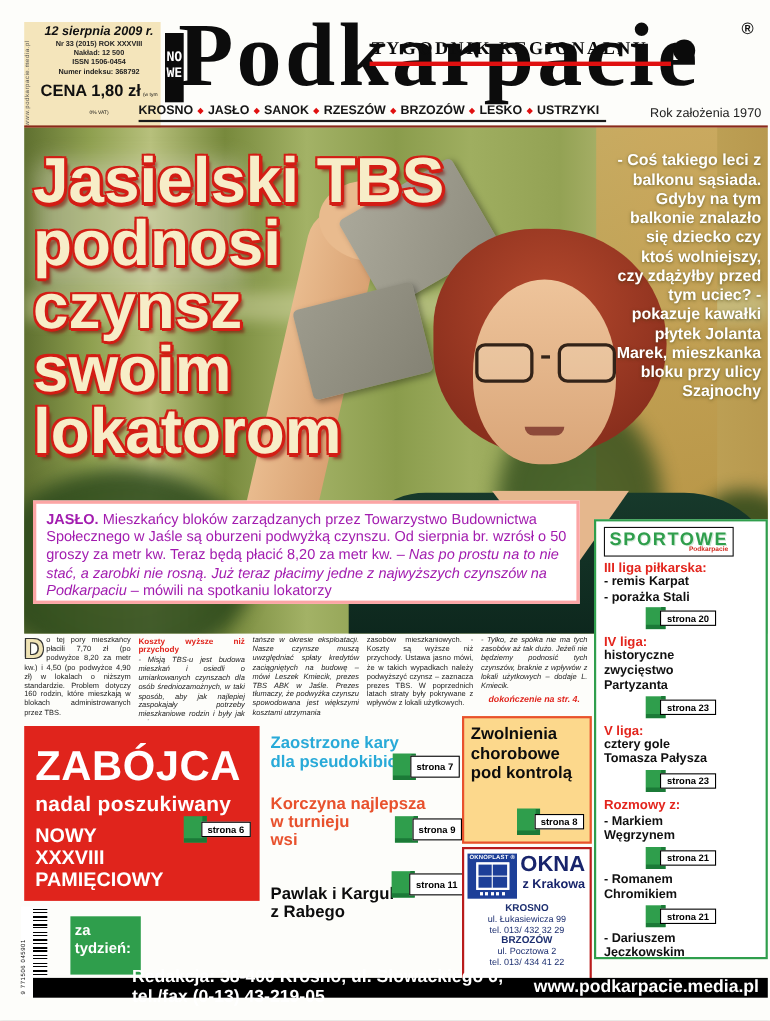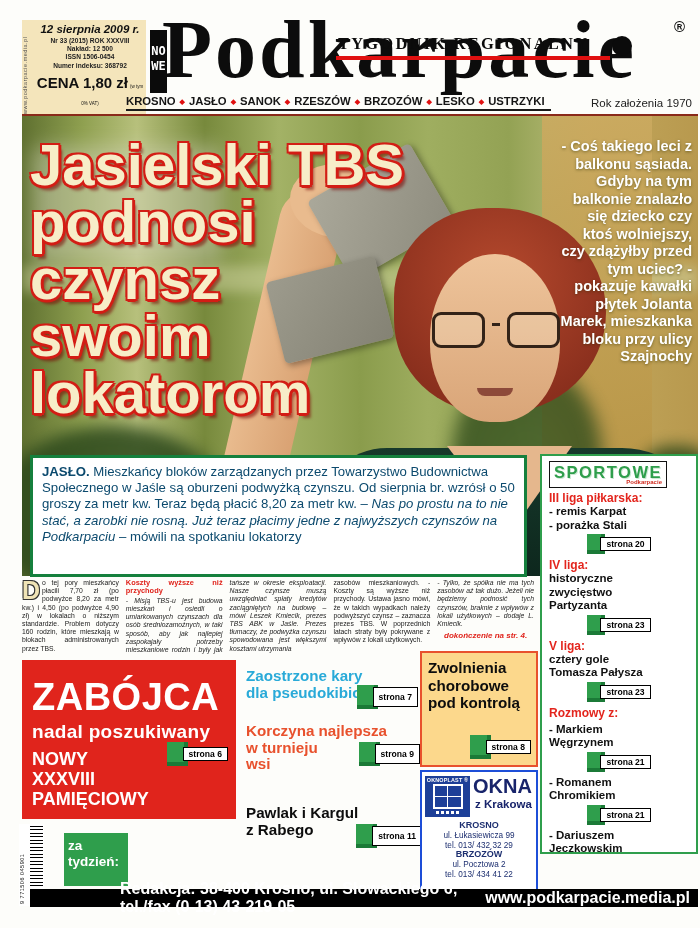--- a/index.html
+++ b/index.html
@@ -60,31 +60,31 @@
   .ph-lens{width:52px;height:30px;border:3.5px solid #332318;border-radius:9px;background:rgba(255,255,240,.18);}
   .ph-bridge{width:8px;height:3px;background:#332318;margin-top:-12px;}
   .ph-mouth{left:455px;top:272px;width:36px;height:8px;background:#8d4a3a;border-radius:0 0 18px 18px;}
   .headline{position:absolute;left:8px;top:20px;z-index:6;font-weight:800;font-size:58px;line-height:57px;
             letter-spacing:0px;color:#f7edc8;white-space:pre-line;
             text-shadow:-2px -2px 0 #d31d15,2px -2px 0 #d31d15,-2px 2px 0 #d31d15,2px 2px 0 #d31d15,
                         3px 0 0 #d31d15,0 3px 0 #d31d15,4px 5px 3px rgba(120,0,0,.55);}
   .photo-caption{position:absolute;right:6px;top:22px;width:132px;z-index:6;color:#fff;font-weight:bold;
                  font-size:14.5px;line-height:17.5px;text-align:right;text-shadow:0 1px 3px rgba(50,50,0,.55);}
   
-  .leadbox{position:absolute;left:30px;top:455px;width:497px;height:122px;box-sizing:border-box;z-index:7;
-           background:#fff;border:3px solid #15803d;padding:6px 9px;font-size:13.2px;line-height:16.2px;color:#0c4a6e;}
+  .leadbox{position:absolute;left:30px;top:455px;width:497px;height:94px;box-sizing:border-box;z-index:7;
+           background:#fff;border:3px solid #fca5a5;padding:6px 9px;font-size:13.2px;line-height:16.2px;color:#a21caf;}
   .lead-loc{font-weight:bold;}
   .it{font-style:italic;}
   
   .marker{display:inline-flex;align-items:center;position:relative;height:24px;}
   .marker-green{width:21px;height:24px;background:#2f9e4c;box-shadow:inset -4px -4px 0 #1b7a37;flex:0 0 auto;}
   .marker-label{margin-left:-5px;background:#fff;border:1.2px solid #000;font-weight:bold;font-size:8.6px;
                 padding:1px 5px;color:#000;white-space:nowrap;}
   
-  .sportbox{position:absolute;left:540px;top:454px;width:158px;height:400px;box-sizing:border-box;z-index:8;
+  .sportbox{position:absolute;left:540px;top:472px;width:158px;height:400px;box-sizing:border-box;z-index:8;
             background:#fff;border:2px solid #2f9e4c;padding:5px 7px;overflow:hidden;}
   .sport-logo{border:1.5px solid #111;padding:1px 4px 2px;width:fit-content;margin-bottom:3px;}
   .sport-logo-main{font-size:16.5px;font-weight:800;color:#2f9e4c;letter-spacing:1.5px;text-shadow:1px 1px 0 #cde8d4;}
   .sport-logo-sub{font-size:6px;color:#d02a1e;font-weight:bold;text-align:right;margin-top:-3px;}
   .sport-head{color:#e3251d;font-weight:800;font-size:12px;line-height:13px;margin-top:4px;}
   .sport-body{font-weight:800;font-size:11.5px;line-height:13.5px;white-space:pre-line;color:#101010;}
   .sportbox .marker{height:20px;margin:2px 0 1px;}
   .sportbox .marker-green{width:18px;height:20px;}
   .sport-mrow{display:flex;justify-content:center;}
   .talk-name{font-weight:800;font-size:11.5px;line-height:13.5px;white-space:pre-line;color:#101010;margin-top:3px;}
@@ -111,21 +111,21 @@
   .t2{top:706px;color:#e8512d;}
   .t3{top:788px;color:#0d0d0d;}
   .t-marker{position:absolute;}
   
   .yellowbox{position:absolute;left:420px;top:651px;width:118px;height:116px;box-sizing:border-box;
              background:#fcd88c;border:2.5px solid #e8512d;padding:6px 6px;}
   .yb-text{font-size:15.2px;font-weight:800;line-height:17.5px;white-space:pre-line;color:#0d0d0d;}
   .yb-marker{position:absolute;right:5px;bottom:6px;}
   
   .oknobox{position:absolute;left:420px;top:770px;width:118px;height:125px;box-sizing:border-box;
-           background:#fff;border:2px solid #1d4ed8;padding:4px 3px;color:#1d2f70;}
+           background:#fff;border:2px solid #b91c1c;padding:4px 3px;color:#1d2f70;}
   .ok-head{display:flex;gap:3px;align-items:flex-start;}
   .ok-logo{width:45px;height:41px;background:#1d3f98;color:#fff;text-align:center;padding:1px;box-sizing:border-box;flex:0 0 auto;}
   .ok-logo-brand{font-size:5.4px;font-weight:bold;letter-spacing:.2px;}
   .ok-window{width:26px;height:21px;border:2px solid #fff;margin:1px auto 0;display:grid;
              grid-template-columns:1fr 1fr;grid-template-rows:1fr 1fr;gap:1px;background:#fff;}
   .ok-pane{background:#1d3f98;}
   .ok-dots{width:24px;height:3px;margin:2px auto 0;
            background:repeating-linear-gradient(90deg,#fff 0 3px,#1d3f98 3px 5px);}
   .ok-right{flex:1;text-align:right;padding-right:2px;}
   .ok-title{font-size:20px;font-weight:800;color:#18246b;line-height:20px;}
@@ -321,21 +321,21 @@
   </div>
   <div class="teaser t2">
     <span>Korczyna najlepsza
 w turnieju
 wsi</span>
     <span class="marker t-marker" style="right:2px;top:36px;"><span class="marker-green"></span><span class="marker-label">strona 9</span></span>
   </div>
   <div class="teaser t3">
     <span>Pawlak i Kargul
 z Rabego</span>
-    <span class="marker t-marker" style="right:0px;top:36px;"><span class="marker-green"></span><span class="marker-label">strona 11</span></span>
+    <span class="marker t-marker" style="right:0px;top:4px;"><span class="marker-green"></span><span class="marker-label">strona 11</span></span>
   </div>
 
   <div class="yellowbox">
     <div class="yb-text">Zwolnienia
 chorobowe
 pod kontrolą</div>
     <span class="marker yb-marker">
         <span class="marker-green"></span>
         <span class="marker-label">strona 8</span>
       </span>

